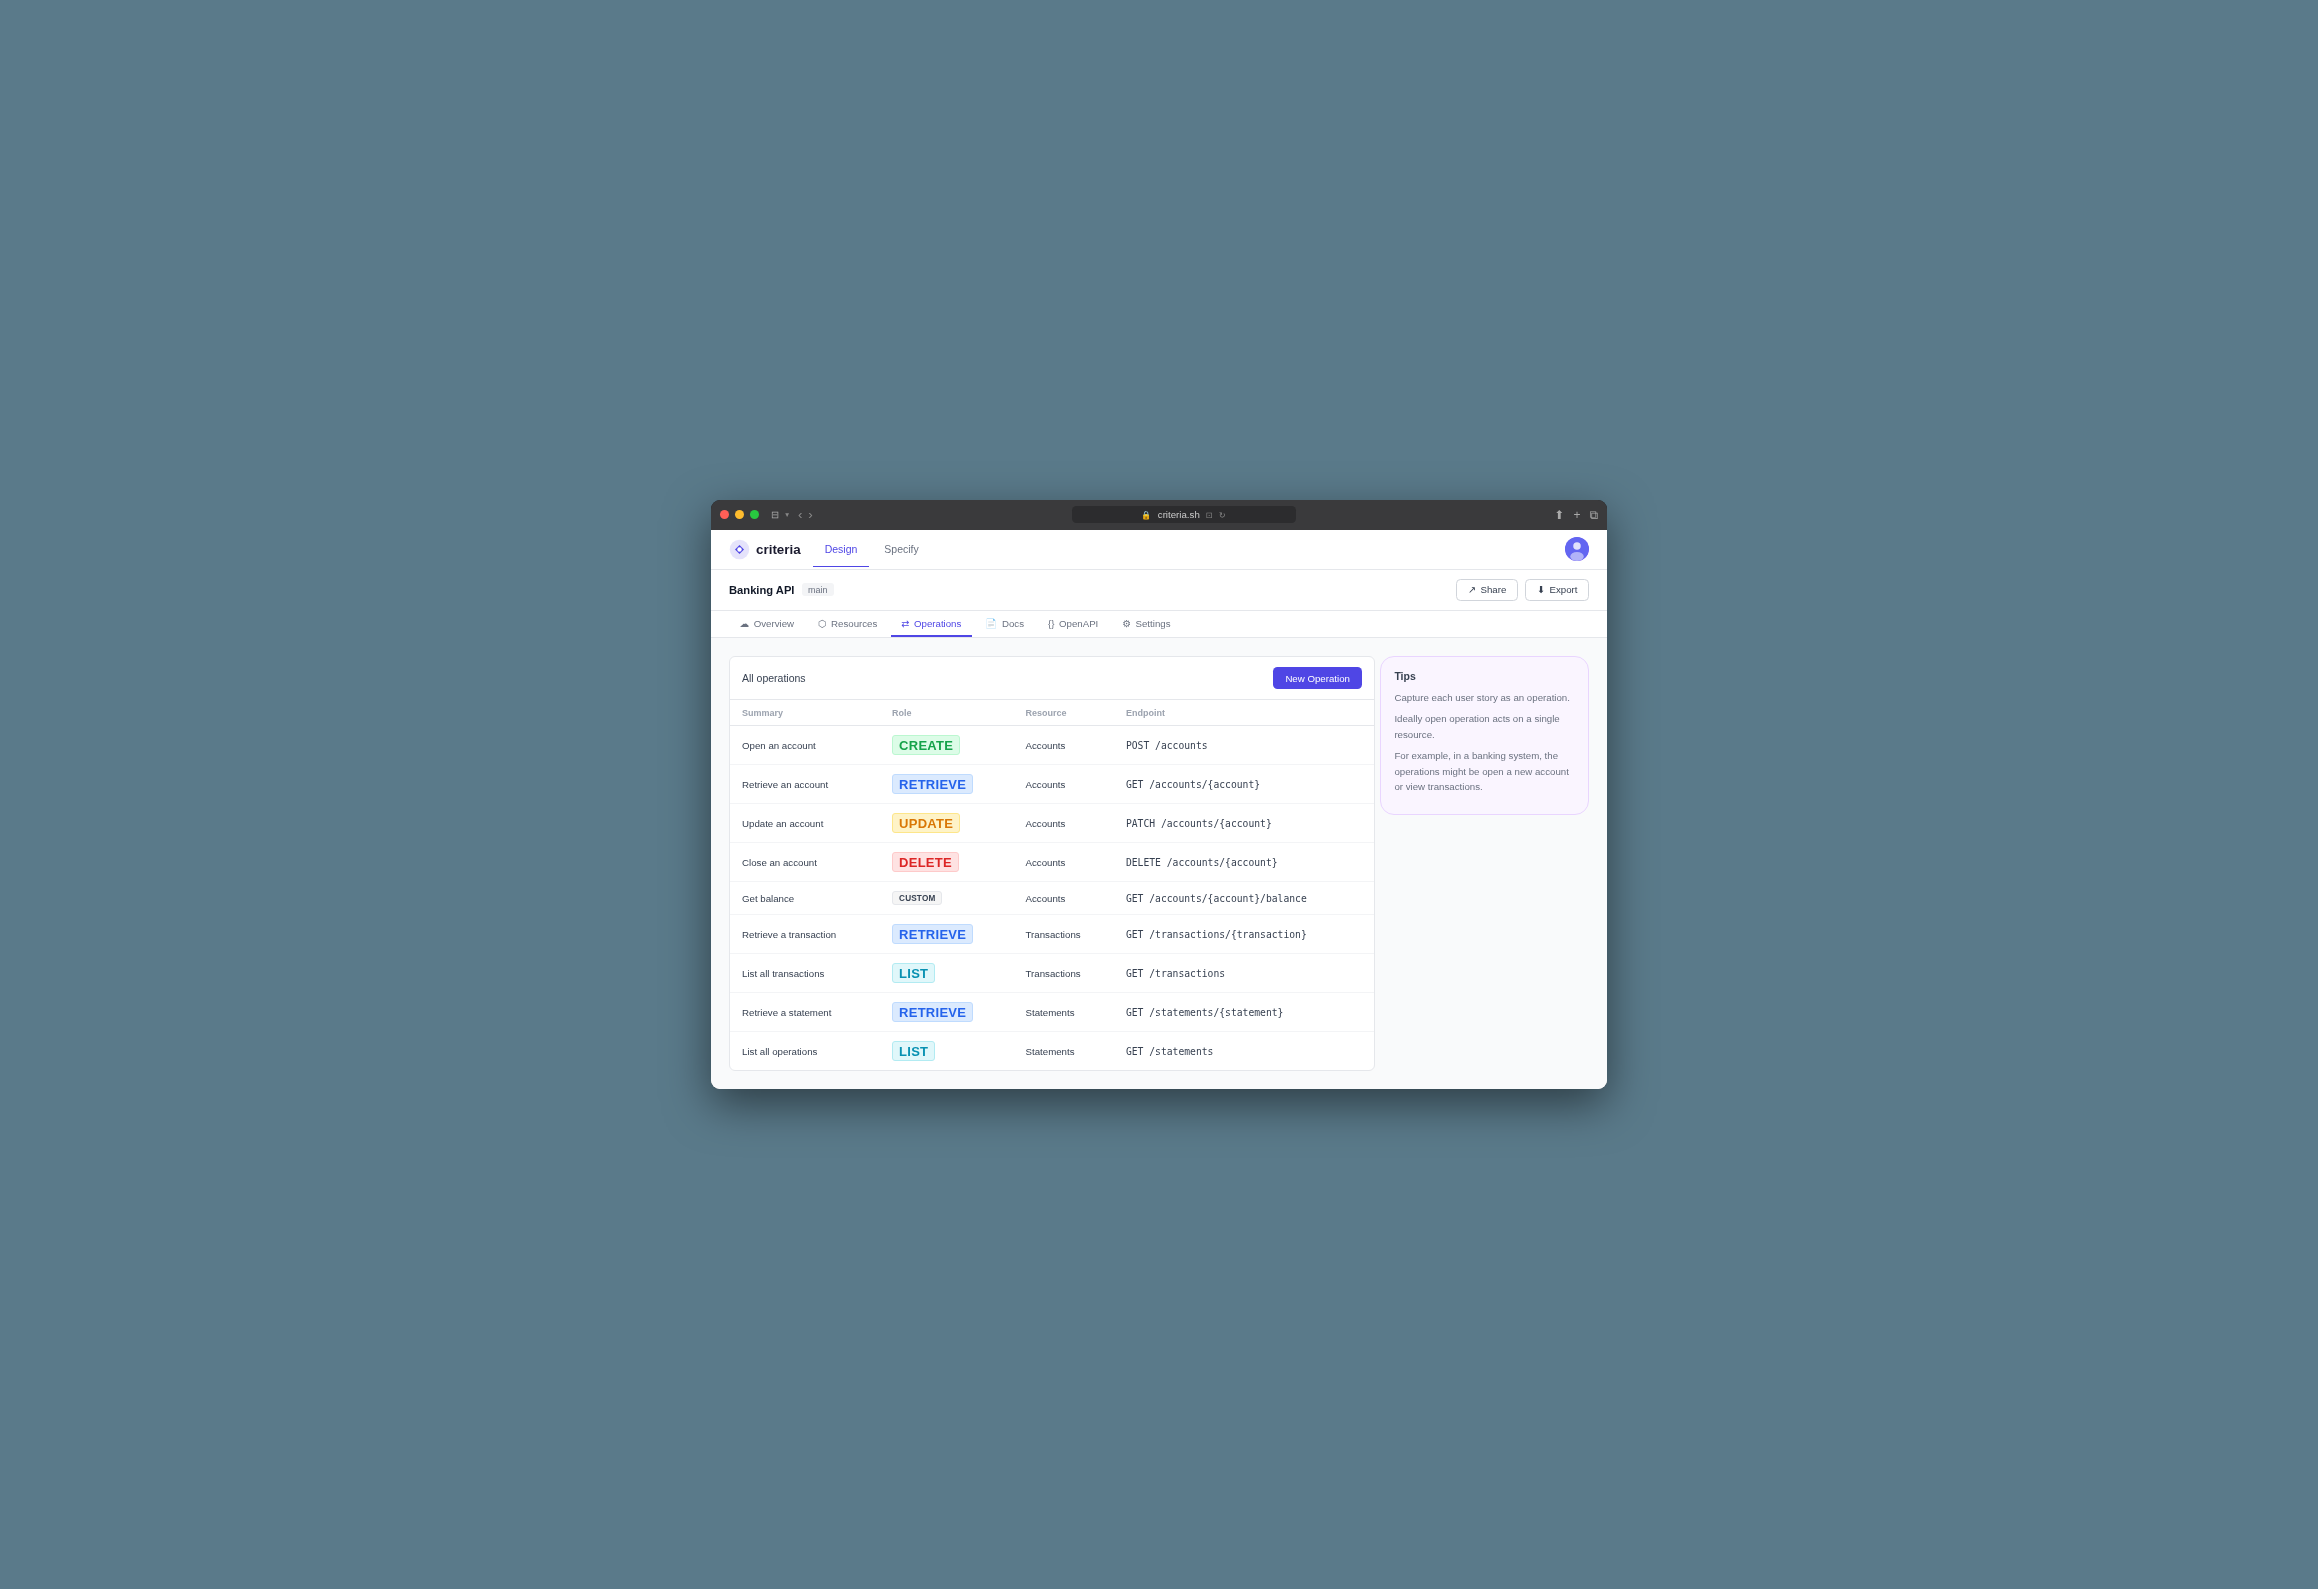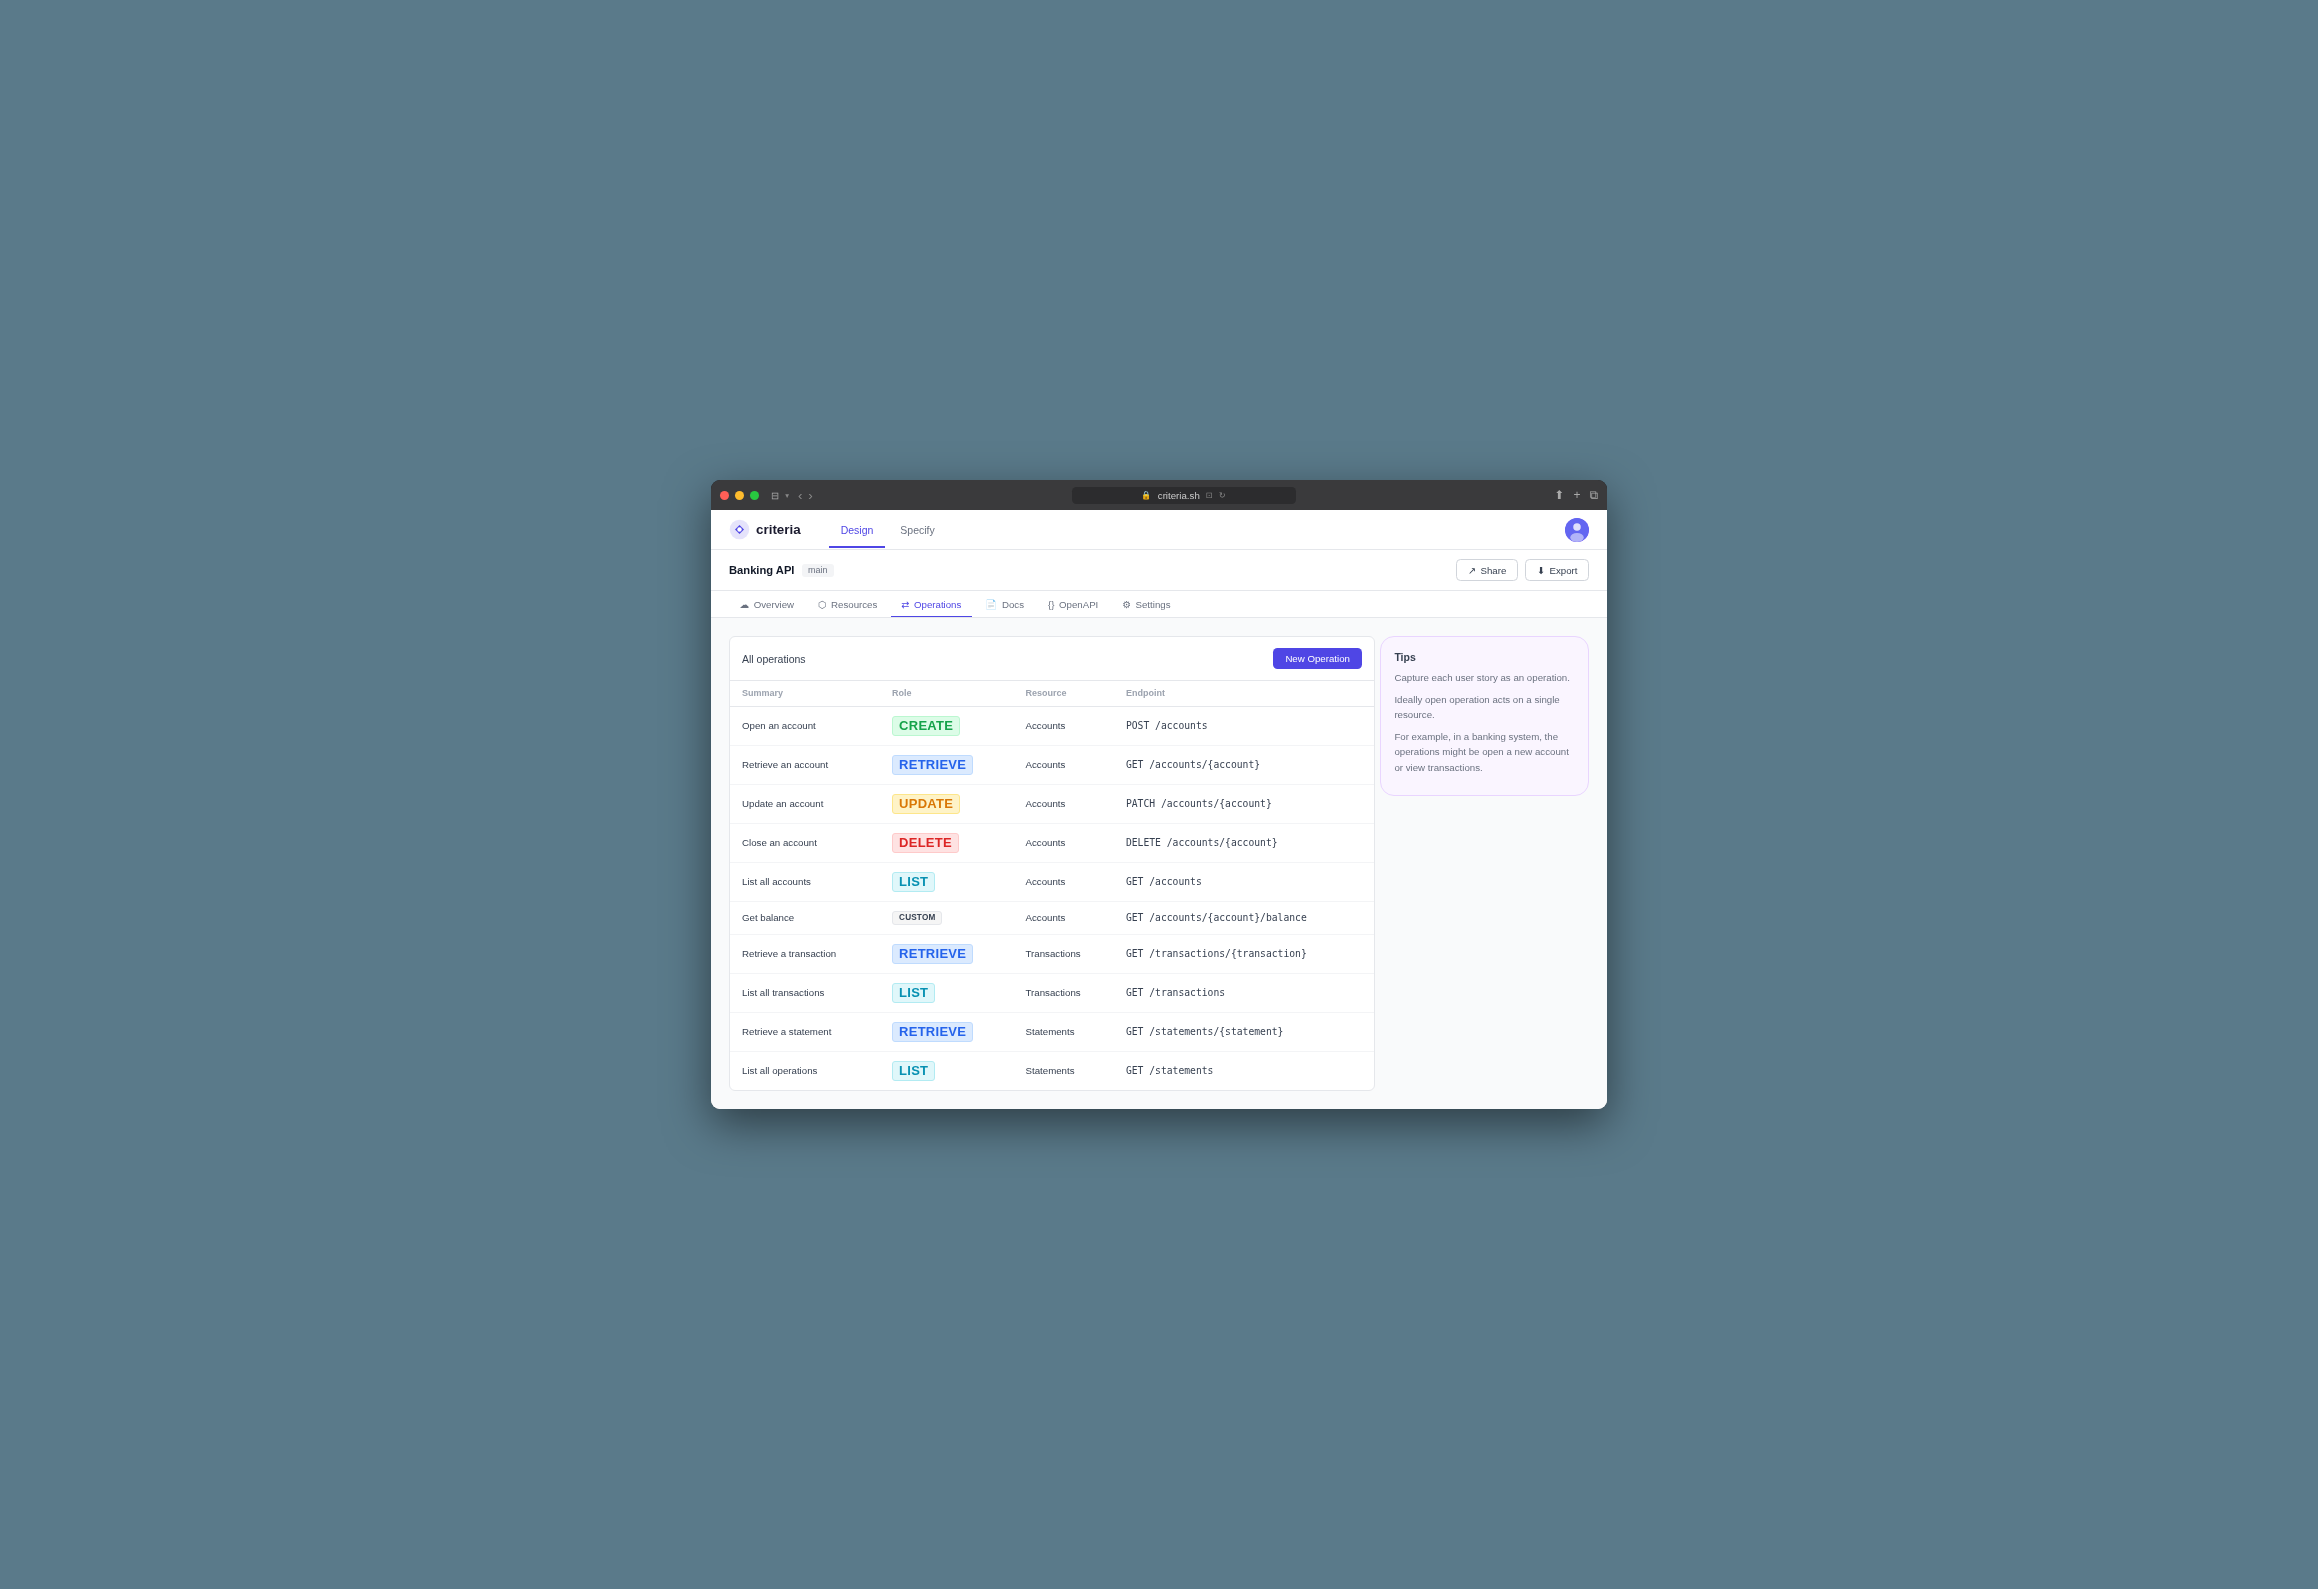--- a/index.html
+++ b/index.html
@@ -74,21 +74,21 @@
     .app-header {
       display: flex;
       align-items: center;
       padding: 7.5px 18px;
       border-bottom: 0.7px solid #e5e7eb;
     }
     .logo {
       display: flex;
       align-items: center;
       gap: 6px;
-      margin-right: 28px;
+      margin-right: 12px;
     }
     .logo-icon {
       width: 21px;
       height: 21px;
     }
     .logo-text {
       font-size: 13.4px;
       font-weight: 600;
       color: #1a1a2e;
     }
@@ -466,26 +466,20 @@
                 <td class="resource-cell">Accounts</td>
                 <td class="endpoint-cell">PATCH /accounts/{account}</td>
               </tr>
               <tr>
                 <td class="summary-cell">Close an account</td>
                 <td><span class="badge badge-delete">DELETE</span></td>
                 <td class="resource-cell">Accounts</td>
                 <td class="endpoint-cell">DELETE /accounts/{account}</td>
               </tr>
               <tr>
-                <td class="summary-cell">List all accounts</td>
-                <td><span class="badge badge-list">LIST</span></td>
-                <td class="resource-cell">Accounts</td>
-                <td class="endpoint-cell">GET /accounts</td>
-              </tr>
-              <tr>
                 <td class="summary-cell">Get balance</td>
                 <td><span class="badge badge-custom">CUSTOM</span></td>
                 <td class="resource-cell">Accounts</td>
                 <td class="endpoint-cell">GET /accounts/{account}/balance</td>
               </tr>
               <tr>
                 <td class="summary-cell">Retrieve a transaction</td>
                 <td><span class="badge badge-retrieve">RETRIEVE</span></td>
                 <td class="resource-cell">Transactions</td>
                 <td class="endpoint-cell">GET /transactions/{transaction}</td>

